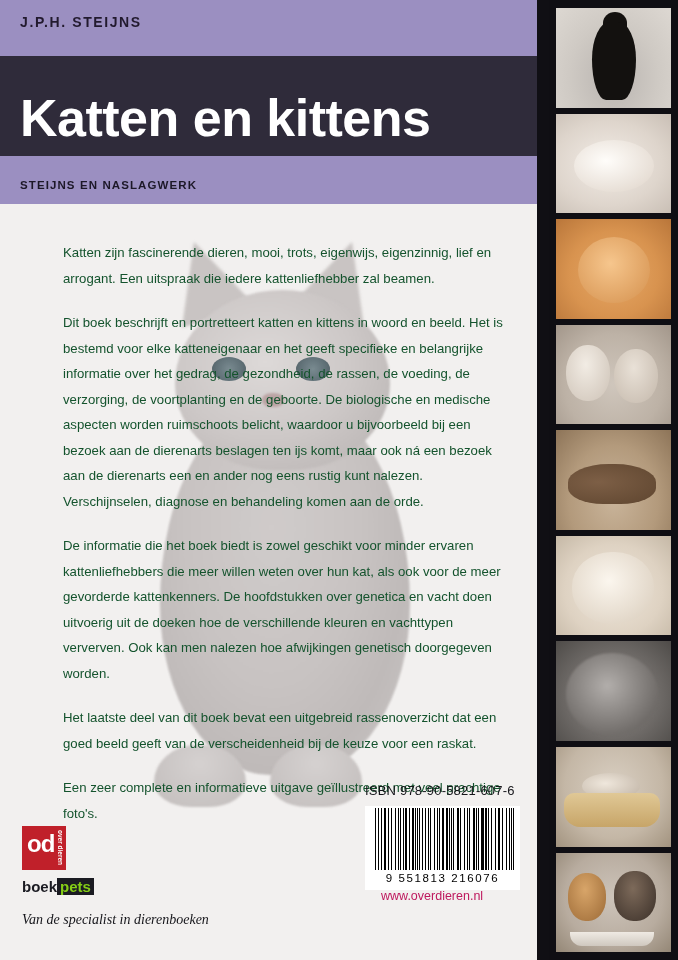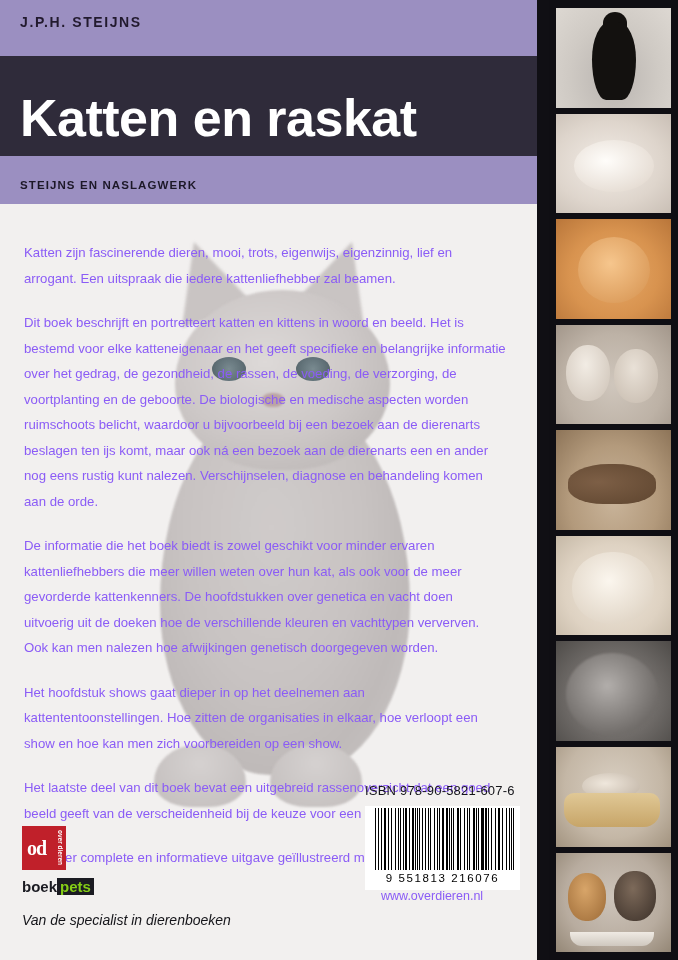--- a/index.html
+++ b/index.html
@@ -141,23 +141,24 @@
 
   
   .blurb {
     position: absolute;
     left: 24px; top: 240px;
     width: 482px;
   }
   .blurb p {
     font-size: 13.2px;
     line-height: 25.5px;
-    color: #8b5cf6;
+    color: #14532d;
     margin-bottom: 19px;
     text-align: left;
+    margin-left: 39px;
   }
 
   
   .isbn-text {
     position: absolute;
     left: 365px; top: 783px;
     font-size: 13px;
     color: #15151a;
     letter-spacing: .2px;
   }
@@ -186,42 +187,42 @@
     letter-spacing: 1.6px;
     color: #000;
     text-align: center;
     font-family: "Liberation Sans", sans-serif;
   }
 
   .website {
     position: absolute;
     left: 381px; top: 889px;
     font-size: 12.5px;
-    color: #8b5cf6;
+    color: #be185d;
   }
 
   
   .logo-wrap {
     position: absolute;
     left: 22px; top: 826px;
     width: 120px; height: 90px;
   }
   .logo-sq {
     position: absolute;
     left: 0; top: 0;
     width: 44px; height: 44px;
     background: #c0202a;
   }
   .logo-sq span {
     position: absolute;
-    left: 5px; top: 11px;
+    left: 5px; top: 4px;
     color: #fff;
-    font-size: 20px;
+    font-size: 24px;
     font-weight: bold;
-    font-family: Liberation Serif, serif;
+    font-family: Liberation Sans, sans-serif;
     letter-spacing: -1px;
   }
   .logo-sq .vert {
     position: absolute;
     left: 35px; top: 4px;
     font-size: 6.5px;
     line-height: 7px;
     font-weight: bold;
     letter-spacing: 0;
     color: #fff;
@@ -240,21 +241,21 @@
     background: #1b1b22;
     color: #84cc16;
     padding: 0 3px;
   }
   .tagline {
     position: absolute;
     left: 22px; top: 912px;
     font-size: 14px;
     font-style: italic;
     color: #15151a;
-    font-family: Liberation Sans, sans-serif;
+    font-family: Liberation Serif, serif;
   }
 
   
   .spine {
     position: absolute;
     left: 537px; top: 0;
     width: 12px; height: 960px;
     background: #100f14;
   }
 
@@ -405,30 +406,29 @@
       <div class="k-eye r"></div>
       <div class="k-nose"></div>
       <div class="k-paw l"></div>
       <div class="k-paw r"></div>
     </div>
 
     <div class="author-band"></div>
     <div class="author-name">J.P.H. STEIJNS</div>
 
     <div class="title-band"></div>
-    <div class="book-title">Katten en raskat</div>
+    <div class="book-title">Katten en kittens</div>
 
     <div class="subtitle-band"></div>
     <div class="subtitle">STEIJNS EN NASLAGWERK</div>
 
     <div class="blurb">
       <p>Katten zijn fascinerende dieren, mooi, trots, eigenwijs, eigenzinnig, lief en arrogant. Een uitspraak die iedere kattenliefhebber zal beamen.</p>
       <p>Dit boek beschrijft en portretteert katten en kittens in woord en beeld. Het is bestemd voor elke katteneigenaar en het geeft specifieke en belangrijke informatie over het gedrag, de gezondheid, de rassen, de voeding, de verzorging, de voortplanting en de geboorte. De biologische en medische aspecten worden ruimschoots belicht, waardoor u bijvoorbeeld bij een bezoek aan de dierenarts beslagen ten ijs komt, maar ook ná een bezoek aan de dierenarts een en ander nog eens rustig kunt nalezen. Verschijnselen, diagnose en behandeling komen aan de orde.</p>
       <p>De informatie die het boek biedt is zowel geschikt voor minder ervaren kattenliefhebbers die meer willen weten over hun kat, als ook voor de meer gevorderde kattenkenners. De hoofdstukken over genetica en vacht doen uitvoerig uit de doeken hoe de verschillende kleuren en vachttypen ververven. Ook kan men nalezen hoe afwijkingen genetisch doorgegeven worden.</p>
-      <p>Het hoofdstuk shows gaat dieper in op het deelnemen aan kattententoonstellingen. Hoe zitten de organisaties in elkaar, hoe verloopt een show en hoe kan men zich voorbereiden op een show.</p>
       <p>Het laatste deel van dit boek bevat een uitgebreid rassenoverzicht dat een goed beeld geeft van de verscheidenheid bij de keuze voor een raskat.</p>
       <p>Een zeer complete en informatieve uitgave geïllustreerd met veel prachtige foto's.</p>
     </div>
 
     <div class="isbn-text">ISBN 978-90-5821-607-6</div>
 
     <div class="barcode-box">
       <div class="bars" id="bars">
           <i style="width: 2px; margin-right: 3px;"></i>
           <i style="width: 1px; margin-right: 3px;"></i>

